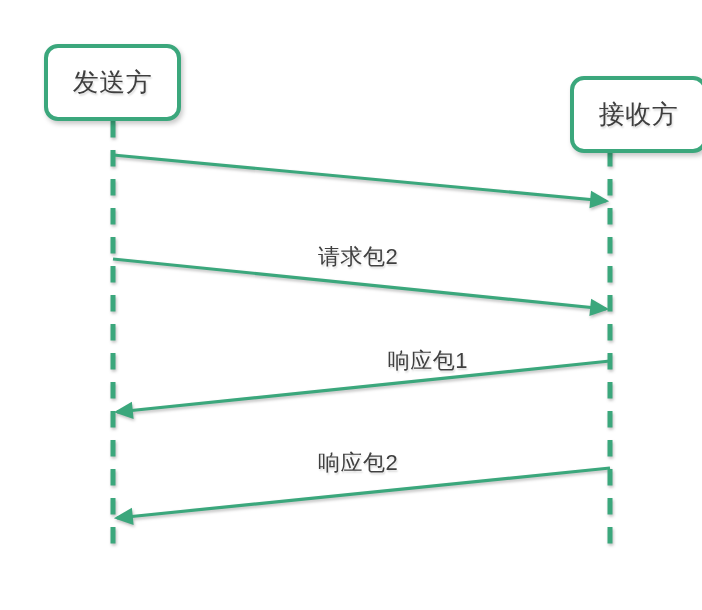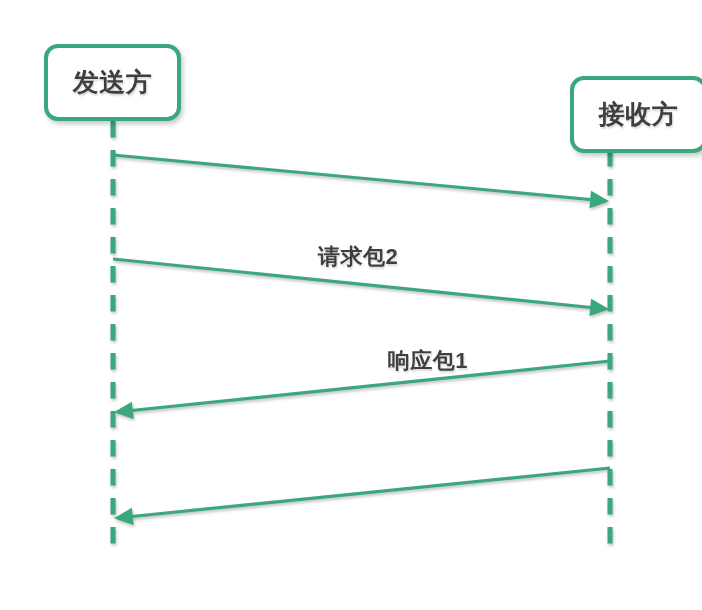--- a/index.html
+++ b/index.html
@@ -7,21 +7,20 @@
     padding: 0;
     background: #ffffff;
     font-family: "Liberation Sans", "DejaVu Sans", sans-serif;
   }
   .canvas {
     position: relative;
     width: 702px;
     height: 610px;
     background: #ffffff;
     overflow: hidden;
-    font-weight: bold;
   }
   .diagram-svg {
     position: absolute;
     left: 0;
     top: 0;
     filter: drop-shadow(1.5px 2.5px 1.5px rgba(0,0,0,0.25));
   }
   .actor {
     position: absolute;
     box-sizing: border-box;
@@ -82,14 +81,15 @@
 
   <div class="actor actor-sender">
     <span>发送方</span>
   </div>
   <div class="actor actor-receiver">
     <span>接收方</span>
   </div>
 
   <div class="msg-label msg-label-2">请求包2</div>
   <div class="msg-label msg-label-3">响应包1</div>
+  <div class="msg-label msg-label-4">响应包2</div>
 
 </div>
 
 </body></html>

